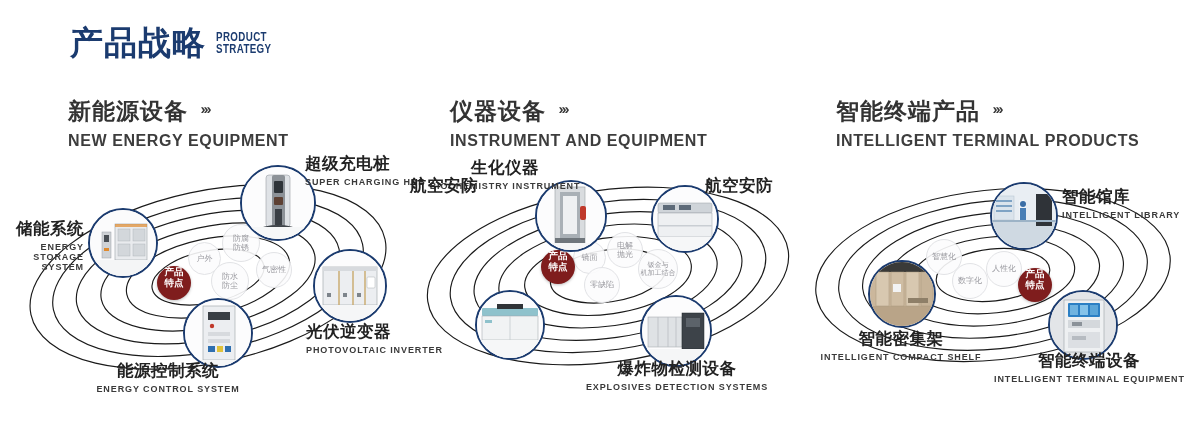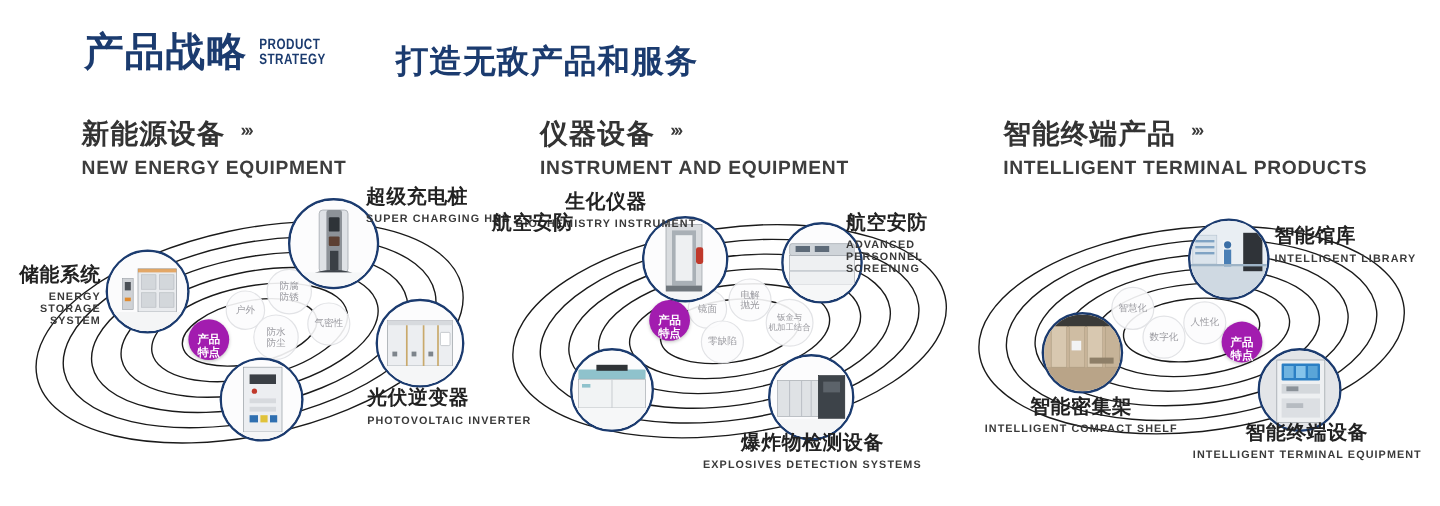--- a/index.html
+++ b/index.html
@@ -56,22 +56,22 @@
   
   .lbl{position:absolute;}
   .lbl .cn{font-size:16.5px;font-weight:700;color:#222;white-space:nowrap;
            font-family:"DejaVu Sans",sans-serif;letter-spacing:.5px;}
   .lbl .en{font-size:9px;font-weight:700;color:#3a3a3a;white-space:nowrap;
            letter-spacing:.9px;margin-top:2px;font-family:"Liberation Sans",sans-serif;}
   .lbl.right{text-align:right;}
   .lbl.ctr{text-align:center;}
 
   
-  .badge{position:absolute;border-radius:50%;background:#a21caf;
-         display:flex;align-items:flex-end;justify-content:center;
+  .badge{position:absolute;border-radius:50%;background:#7f1d1d;
+         display:flex;align-items:flex-start;justify-content:center;
          box-shadow:0 1px 3px rgba(0,0,0,.25);}
   .badge span{color:#fff;font-size:9.5px;font-weight:700;line-height:11px;
               text-align:center;font-family:"DejaVu Sans",sans-serif;}
 
   
   .feat{position:absolute;border-radius:50%;
         border:1px solid #e2e3e6;background:rgba(252,252,253,.9);
         display:flex;align-items:center;justify-content:center;}
   .feat span{font-size:8px;color:#9a9aa0;line-height:9.5px;text-align:center;
              font-family:"DejaVu Sans",sans-serif;font-weight:500;}
@@ -84,21 +84,20 @@
 
 <div class="stage">
 
   <div class="header">
     <div class="h-cn">产品战略</div>
     <div class="h-en">
       <div>PRODUCT</div>
       <div>STRATEGY</div>
     </div>
   </div>
-  <div class="h-sub">打造无敌产品和服务</div>
 
   <div class="sect" style="left:68px;top:96px;">
     <span class="sect-cn">新能源设备</span>
     <span class="sect-arrows">›››</span>
     <div class="sect-en">NEW ENERGY EQUIPMENT</div>
   </div>
   <div class="sect" style="left:450px;top:96px;">
     <span class="sect-cn">仪器设备</span>
     <span class="sect-arrows">›››</span>
     <div class="sect-en">INSTRUMENT AND EQUIPMENT</div>
@@ -208,20 +207,24 @@
         <rect x="23" y="12" width="22" height="8" fill="#3a3f45"></rect>
         <circle cx="27" cy="26" r="2.2" fill="#c0392b"></circle>
         <rect x="23" y="32" width="22" height="4" fill="#d7dade"></rect>
         <rect x="23" y="39" width="22" height="4" fill="#d7dade"></rect>
         <rect x="23" y="46" width="7" height="6" fill="#2f6fb0"></rect>
         <rect x="32" y="46" width="6" height="6" fill="#e0c23a"></rect>
         <rect x="40" y="46" width="6" height="6" fill="#2f6fb0"></rect>
         <rect x="0" y="60" width="66" height="6" fill="#f5f6f7"></rect>
       </svg>
     </div>
+    <div class="lbl ctr" style="left:88px;top:210px;width:160px;">
+      <div class="cn">能源控制系统</div>
+      <div class="en">ENERGY CONTROL SYSTEM</div>
+    </div>
   </div>
 
   <div class="cluster" style="left:400px;top:150px;width:420px;height:250px;">
 
     <svg class="rings" width="420" height="250" viewBox="0 0 420 250">
       <g transform="translate(208,126) rotate(-8)" fill="none" stroke="#1a1a1a" stroke-width="1.15">
         <ellipse rx="58" ry="26"></ellipse>
         <ellipse rx="84" ry="38"></ellipse>
         <ellipse rx="110" ry="50"></ellipse>
         <ellipse rx="135" ry="62"></ellipse>
@@ -278,21 +281,20 @@
         <rect x="5" y="16" width="54" height="10" rx="2" fill="#cfd4d9" stroke="#9aa0a6" stroke-width=".5"></rect>
         <rect x="10" y="18" width="12" height="5" fill="#5d6a78"></rect>
         <rect x="26" y="18" width="12" height="5" fill="#5d6a78"></rect>
         <rect x="5" y="26" width="54" height="24" fill="#eef0f2" stroke="#9aa0a6" stroke-width=".5"></rect>
         <rect x="5" y="38" width="54" height="1.5" fill="#c9ced3"></rect>
         <rect x="0" y="50" width="64" height="14" fill="#f6f7f8"></rect>
       </svg>
     </div>
     <div class="lbl" style="left:305px;top:25px;">
       <div class="cn">航空安防</div>
-      <div class="en" style="white-space:normal;width:95px;">ADVANCED PERSONNEL SCREENING</div>
     </div>
 
     <div class="node" style="left:75px;top:140px;width:66px;height:66px;">
       <svg class="art" viewBox="0 0 66 66">
         <rect width="66" height="66" fill="#fcfcfd"></rect>
         <rect x="5" y="16" width="56" height="8" rx="1" fill="#8fc2cc"></rect>
         <rect x="20" y="12" width="26" height="5" fill="#2f3337"></rect>
         <rect x="5" y="24" width="56" height="24" fill="#f1f3f4" stroke="#9aa0a6" stroke-width=".5"></rect>
         <line x1="33" y1="24" x2="33" y2="48" stroke="#c5cacf" stroke-width=".8"></line>
         <rect x="8" y="28" width="7" height="3" fill="#8fc2cc"></rect>

